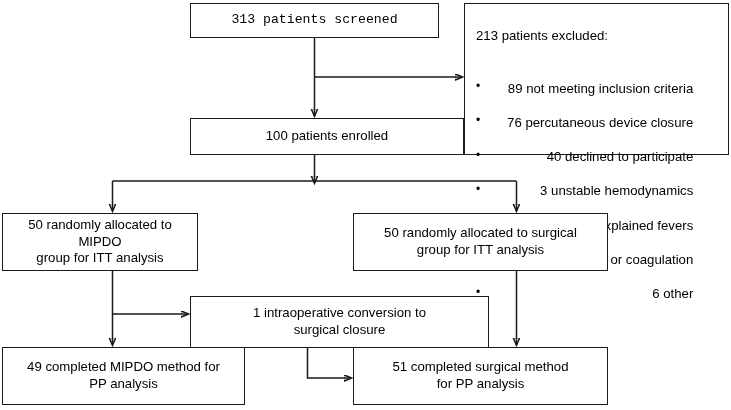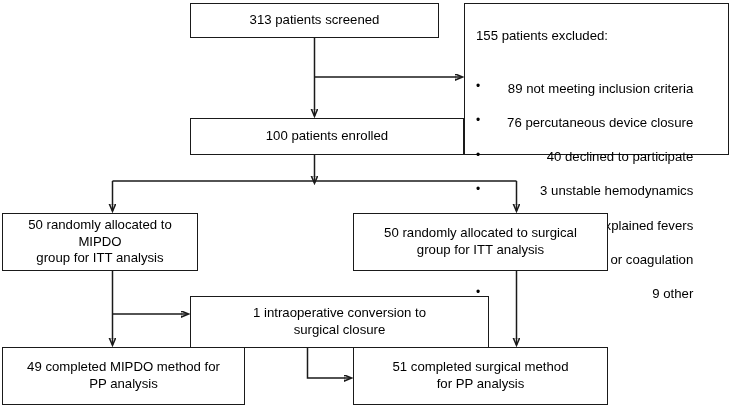--- a/index.html
+++ b/index.html
@@ -108,35 +108,35 @@
 
     <line x1="112.5" y1="271" x2="112.5" y2="345" marker-end="url(#arrowhead)"></line>
 
     <line x1="112.5" y1="314" x2="188" y2="314" marker-end="url(#arrowhead)"></line>
 
     <line x1="516.5" y1="271" x2="516.5" y2="345" marker-end="url(#arrowhead)"></line>
 
     <path d="M 307.5 340 L 307.5 378 L 351 378" marker-end="url(#arrowhead)"></path>
   </svg>
 
-  <div class="node" style="left:190px; top:3px; width:249px; height:35px;">
+  <div class="node" style="left:190px; top:3px; width:249px; height:35px;font-family:Liberation Mono, monospace;">
     <span class="node-text">313 patients screened</span>
   </div>
 
   <div class="node left-align" style="left:464px; top:3px; width:265px; height:152px;">
     <span class="node-text">
-      <span class="excl-title">155 patients excluded:</span>
+      <span class="excl-title">213 patients excluded:</span>
       <ul class="excl-list">
         <li>89 not meeting inclusion criteria</li>
         <li>76 percutaneous device closure</li>
         <li>40 declined to participate</li>
         <li>3 unstable hemodynamics</li>
         <li>9 infections or unexplained fevers</li>
         <li>4 abnormal platelets or coagulation</li>
-        <li>9 other</li>
+        <li>6 other</li>
       </ul>
     </span>
   </div>
 
   <div class="node" style="left:190px; top:118px; width:274px; height:37px;">
     <span class="node-text">100 patients enrolled</span>
   </div>
 
   <div class="node" style="left:2px; top:213px; width:196px; height:58px;">
     <span class="node-text">50 randomly allocated to MIPDO

